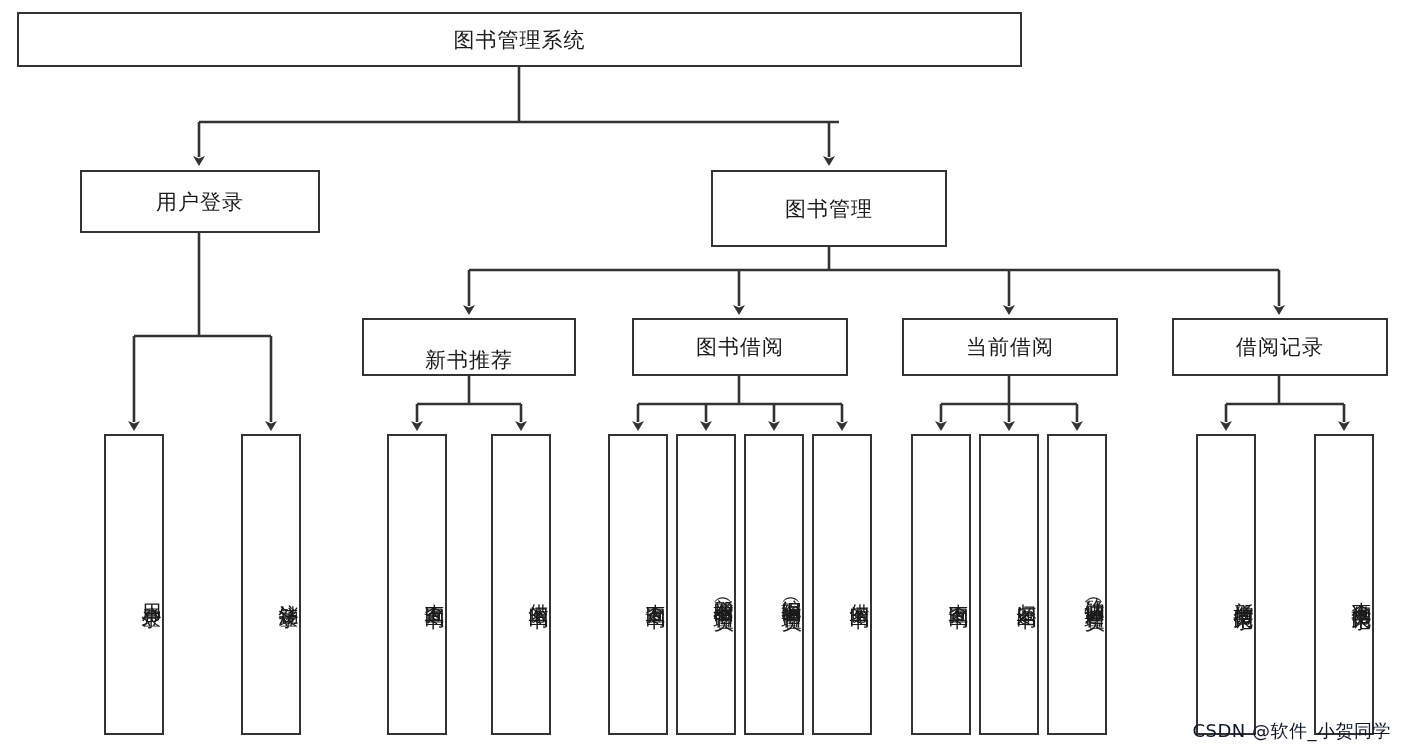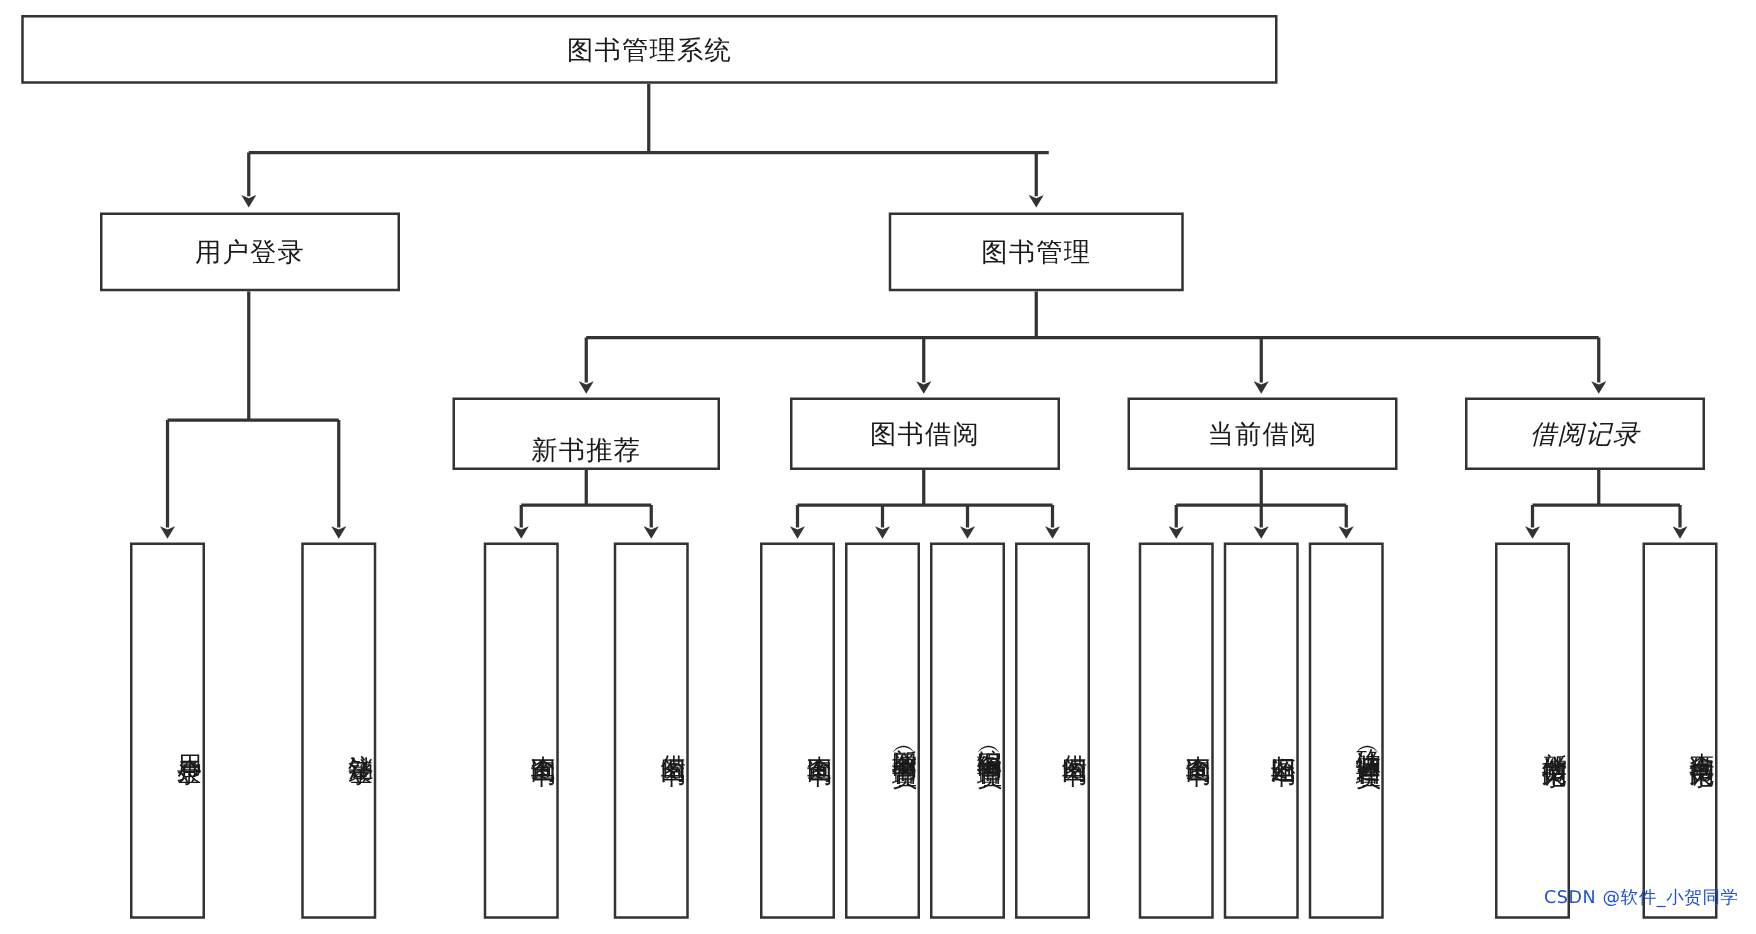--- a/index.html
+++ b/index.html
@@ -49,23 +49,23 @@
     align-items: flex-start;
     justify-content: center;
   }
   .node .lbl {
     display: block;
     white-space: pre-line;
   }
   .watermark {
     position: absolute;
     right: 14px;
-    bottom: 20px;
-    font-size: 14px;
-    color: #1d4ed8;
+    bottom: 4px;
+    font-size: 18px;
+    color: #0f172a;
     letter-spacing: 0.5px;
     white-space: nowrap;
   }
 </style>
 </head>
 <body>
 
 <div id="canvas">
 
   <svg id="edges" viewBox="0 0 1405 747">
@@ -118,34 +118,34 @@
     </g>
   </svg>
 
   <div class="node horiz" style="left:17px; top:12px; width:1005px; height:55px;">
     <span class="lbl">图书管理系统</span>
   </div>
 
   <div class="node horiz" style="left:80px; top:170px; width:240px; height:63px;">
     <span class="lbl">用户登录</span>
   </div>
-  <div class="node horiz" style="left:711px; top:170px; width:236px; height:63px;">
+  <div class="node horiz" style="left:711px; top:170px; width:236px; height:77px;">
     <span class="lbl">图书管理</span>
   </div>
 
   <div class="node horiz" style="left:362px; top:318px; width:214px; height:58px;align-items:flex-end;">
     <span class="lbl">新书推荐</span>
   </div>
   <div class="node horiz" style="left:632px; top:318px; width:216px; height:58px;text-align:center;">
     <span class="lbl">图书借阅</span>
   </div>
   <div class="node horiz" style="left:902px; top:318px; width:216px; height:58px;">
     <span class="lbl">当前借阅</span>
   </div>
-  <div class="node horiz" style="left:1172px; top:318px; width:192px; height:58px;font-style:italic;">
+  <div class="node horiz" style="left:1172px; top:318px; width:216px; height:58px;">
     <span class="lbl">借阅记录</span>
   </div>
 
   <div class="node vert" style="left:104px; top:434px; width:60px; height:301px;">
     <span class="lbl">用户登录</span>
   </div>
   <div class="node vert" style="left:241px; top:434px; width:60px; height:301px;">
     <span class="lbl">注销登录</span>
   </div>
 

